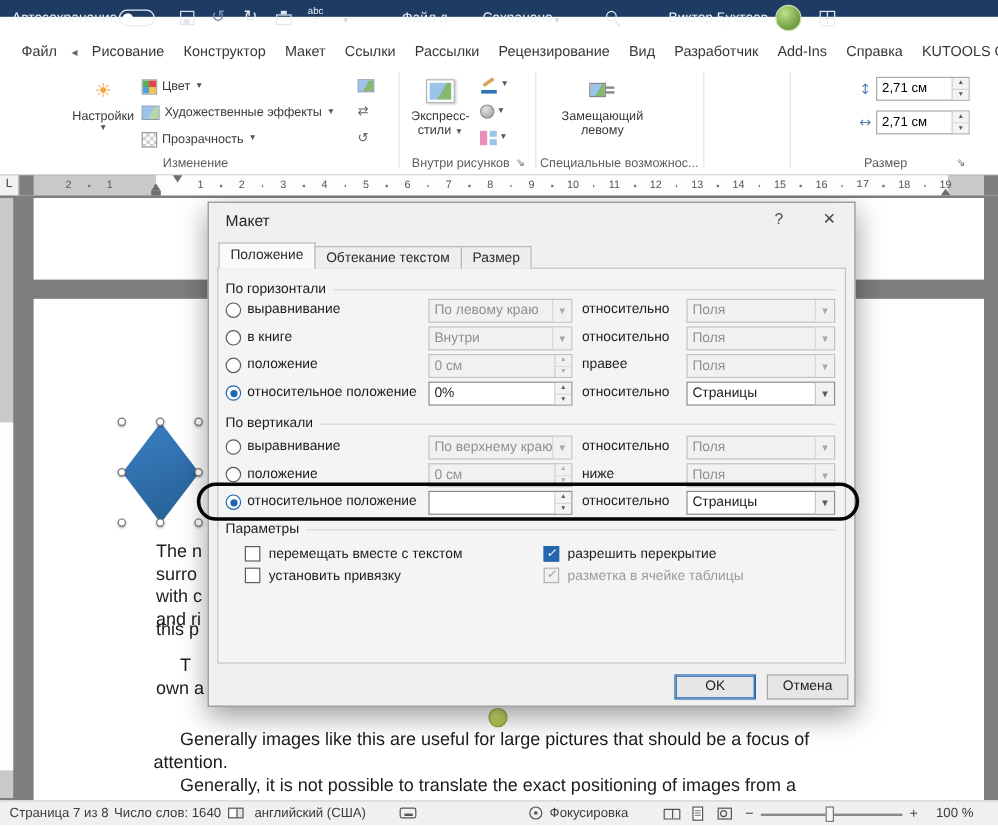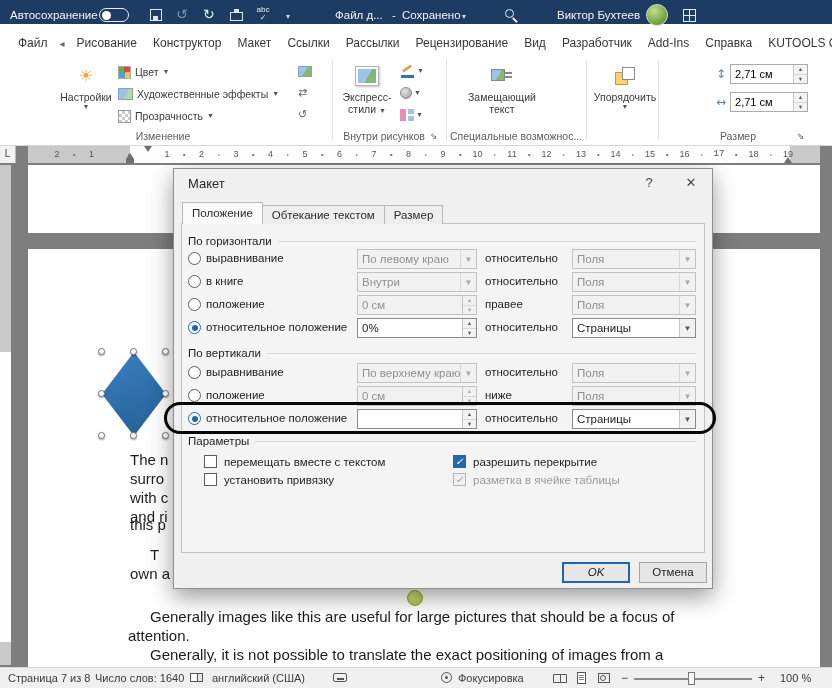--- a/index.html
+++ b/index.html
@@ -1,21 +1,21 @@
 <!DOCTYPE html>
 <html><head>
 <meta charset="utf-8">
 <style>
   * { box-sizing: border-box; margin: 0; padding: 0; }
   html,body { background:#fff; }
   body { font-family: "Liberation Sans", sans-serif; }
   .screen { position:relative; width:832px; height:688px; overflow:hidden; background:#fff; }
 
   
-  .titlebar { position:absolute; left:0; top:0; width:832px; height:24px; background:#1d3b63; color:#fff; }
+  .titlebar { position:absolute; left:0; top:0; width:832px; height:14px; background:#1d3b63; color:#fff; }
   .tb-text { position:absolute; font-size:11.5px; color:#f2f5fa; top:9px; white-space:nowrap; }
   .toggle { position:absolute; width:30px; height:14px; border:1px solid #e8eef7; border-radius:8px; }
   .toggle .knob { position:absolute; left:2px; top:1.5px; width:9px; height:9px; border-radius:50%; background:#fff; }
   .i-save { position:absolute; width:12px; height:12px; border:1.5px solid #dfe6f3; }
   .i-save::after { content:""; position:absolute; left:2px; bottom:0; width:5px; height:4px; background:#dfe6f3; }
   .tb-glyph { position:absolute; font-size:14px; color:#e8eef7; top:6px; font-family:"DejaVu Sans", sans-serif; }
   .tb-glyph.dim { color:#7d90ad; }
   .i-print { position:absolute; width:13px; height:9px; border:1.5px solid #dfe6f3; top:12px; }
   .i-print::before { content:""; position:absolute; left:3px; top:-4px; width:5px; height:3px; background:#dfe6f3; }
   .i-abc { position:absolute; top:6px; width:18px; text-align:center; color:#e8eef7; font-size:8px; line-height:8px; }
@@ -123,21 +123,21 @@
   .combo.dis .ct, .spin.dis .ct { color:#909090; }
   .combo.dis .cb { background:#f1f1f1; color:#a8a8a8; border-left-color:#d8d8d8; }
   .spin.dis .sb i { background:#f1f1f1; color:#a8a8a8; }
   .crow { position:absolute; left:0; width:100%; height:16px; z-index:2; }
   .cbx { position:absolute; top:1px; width:13px; height:13px; border:1px solid #5c5c5c; background:#fff; font-size:10px; line-height:11px; text-align:center; color:#fff; }
   .cbx.checked { background:#2566ad; border-color:#2566ad; }
   .cbx.checked.dis { background:#f0f0f0; border-color:#b5b5b5; color:#9b9b9b; }
   .clbl { position:absolute; top:2px; white-space:nowrap; }
   .clbl.dis { color:#9b9b9b; }
   .dbtn { position:absolute; top:393px; width:68px; height:21px; background:#e6e6e6; border:1px solid #a6a6a6; font-size:11.5px; text-align:center; line-height:19px; z-index:2; }
-  .dbtn.def { border-color:#1f66b0; box-shadow:inset 0 0 0 1px #1f66b0;font-style:italic; }
+  .dbtn.def { border-color:#1f66b0; box-shadow:inset 0 0 0 1px #1f66b0; }
   .annotation { position:absolute; left:164px; top:239px; width:552px; height:32px; border:3px solid #050505; border-radius:16px; z-index:30; }
 
   
   .statusbar { position:absolute; left:0; top:667px; width:832px; height:21px; background:#f0f0f0; border-top:1px solid #d6d6d6; font-size:11px; color:#3b3b3b; }
   .st-text { position:absolute; top:4px; white-space:nowrap; }
   .i-book { position:absolute; top:5px; width:13px; height:9px; border:1px solid #555; background:linear-gradient(to right,#fff 48%, #e4e4e4 52%); }
   .i-book::before { content:""; position:absolute; left:5.5px; top:0; width:1px; height:100%; background:#555; }
   .i-kbd { position:absolute; top:5px; width:14px; height:9px; border:1px solid #555; border-radius:2px; }
   .i-kbd::before { content:""; position:absolute; left:3px; bottom:1.5px; width:7px; height:1.5px; background:#555; }
   .i-focus { position:absolute; top:4px; width:11px; height:11px; border:1.5px solid #555; border-radius:50%; }
@@ -249,31 +249,24 @@
         <span class="i-layout"></span>
         <span class="chv">▼</span>
       </div>
     <div class="vsep" style="left:446px"></div>
 
     <div class="bigbtn" style="left: 455px;width:94px">
       <span class="ic">
           <span class="i-alttext"></span>
         </span>
       <span class="l">Замещающий</span>
-      <span class="l">текст</span>
+      <span class="l">левому</span>
     </div>
     <div class="vsep" style="left:586px"></div>
 
-    <div class="bigbtn" style="left:593px;width:64px">
-      <span class="ic">
-          <span class="i-arrange"></span>
-        </span>
-      <span class="l">Упорядочить</span>
-      <span class="chv">▼</span>
-    </div>
     <div class="vsep" style="left:658px"></div>
 
     <div class="sizerow" style="left:716px;top:7px">
       <span class="i-dim">↕</span>
       <div class="sizebox">
         <span class="ct">2,71 см</span>
         <span class="sb">
             <i>▲</i>
             <i>▼</i>
           </span>

